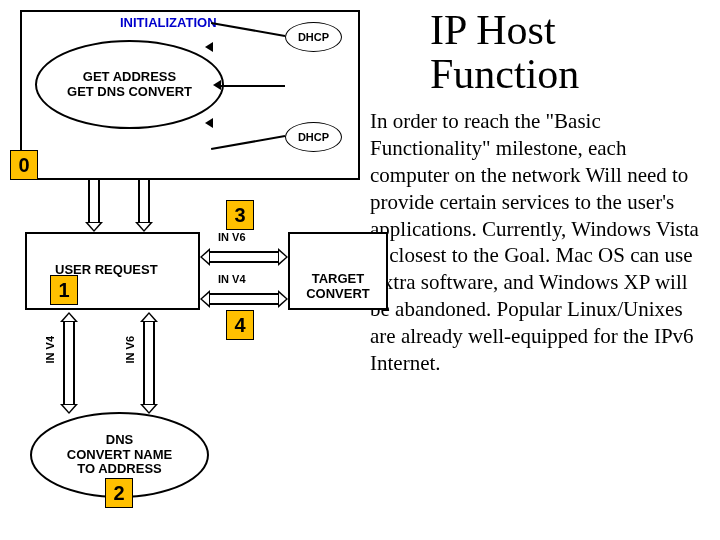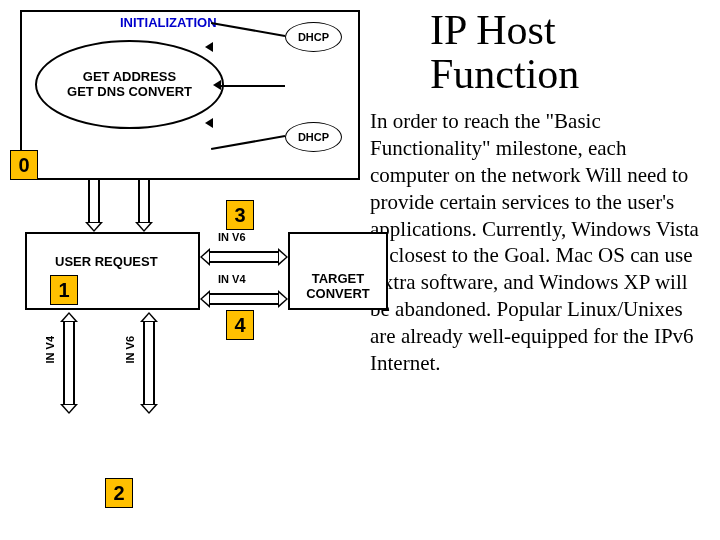--- a/index.html
+++ b/index.html
@@ -71,26 +71,33 @@
 <div class="outlined-arrow-v" style="left:85px;top:180px">
   <div class="oav-shaft" style="height:42px"></div>
   <div class="oav-head-dn"></div>
 </div>
 <div class="outlined-arrow-v" style="left:135px;top:180px">
   <div class="oav-shaft" style="height:42px"></div>
   <div class="oav-head-dn"></div>
 </div>
 
 <div class="box" style="left:25px;top:232px;width:175px;height:78px"></div>
-<div class="label" style="left:55px;top:255px">USER REQUEST</div>
+<div class="label" style="left:55px;top:263px">USER REQUEST</div>
 
 <div class="yellow-box" style="left:50px;top:275px;width:26px;height:28px">
       <span>1</span>
     </div>
 
+<div class="ellipse" style="left:30px;top:412px;width:175px;height:82px">
+  <div class="label" style="position:static">
+    <div>DNS</div>
+    <div>CONVERT NAME</div>
+    <div>TO ADDRESS</div>
+  </div>
+</div>
 
 <div class="yellow-box" style="left:105px;top:478px;width:26px;height:28px">
       <span>2</span>
     </div>
 
 <div class="outlined-arrow-v" style="left:60px;top:312px">
   <div class="oav-head-up"></div>
   <div class="oav-shaft" style="height:82px"></div>
   <div class="oav-head-dn"></div>
 </div>

